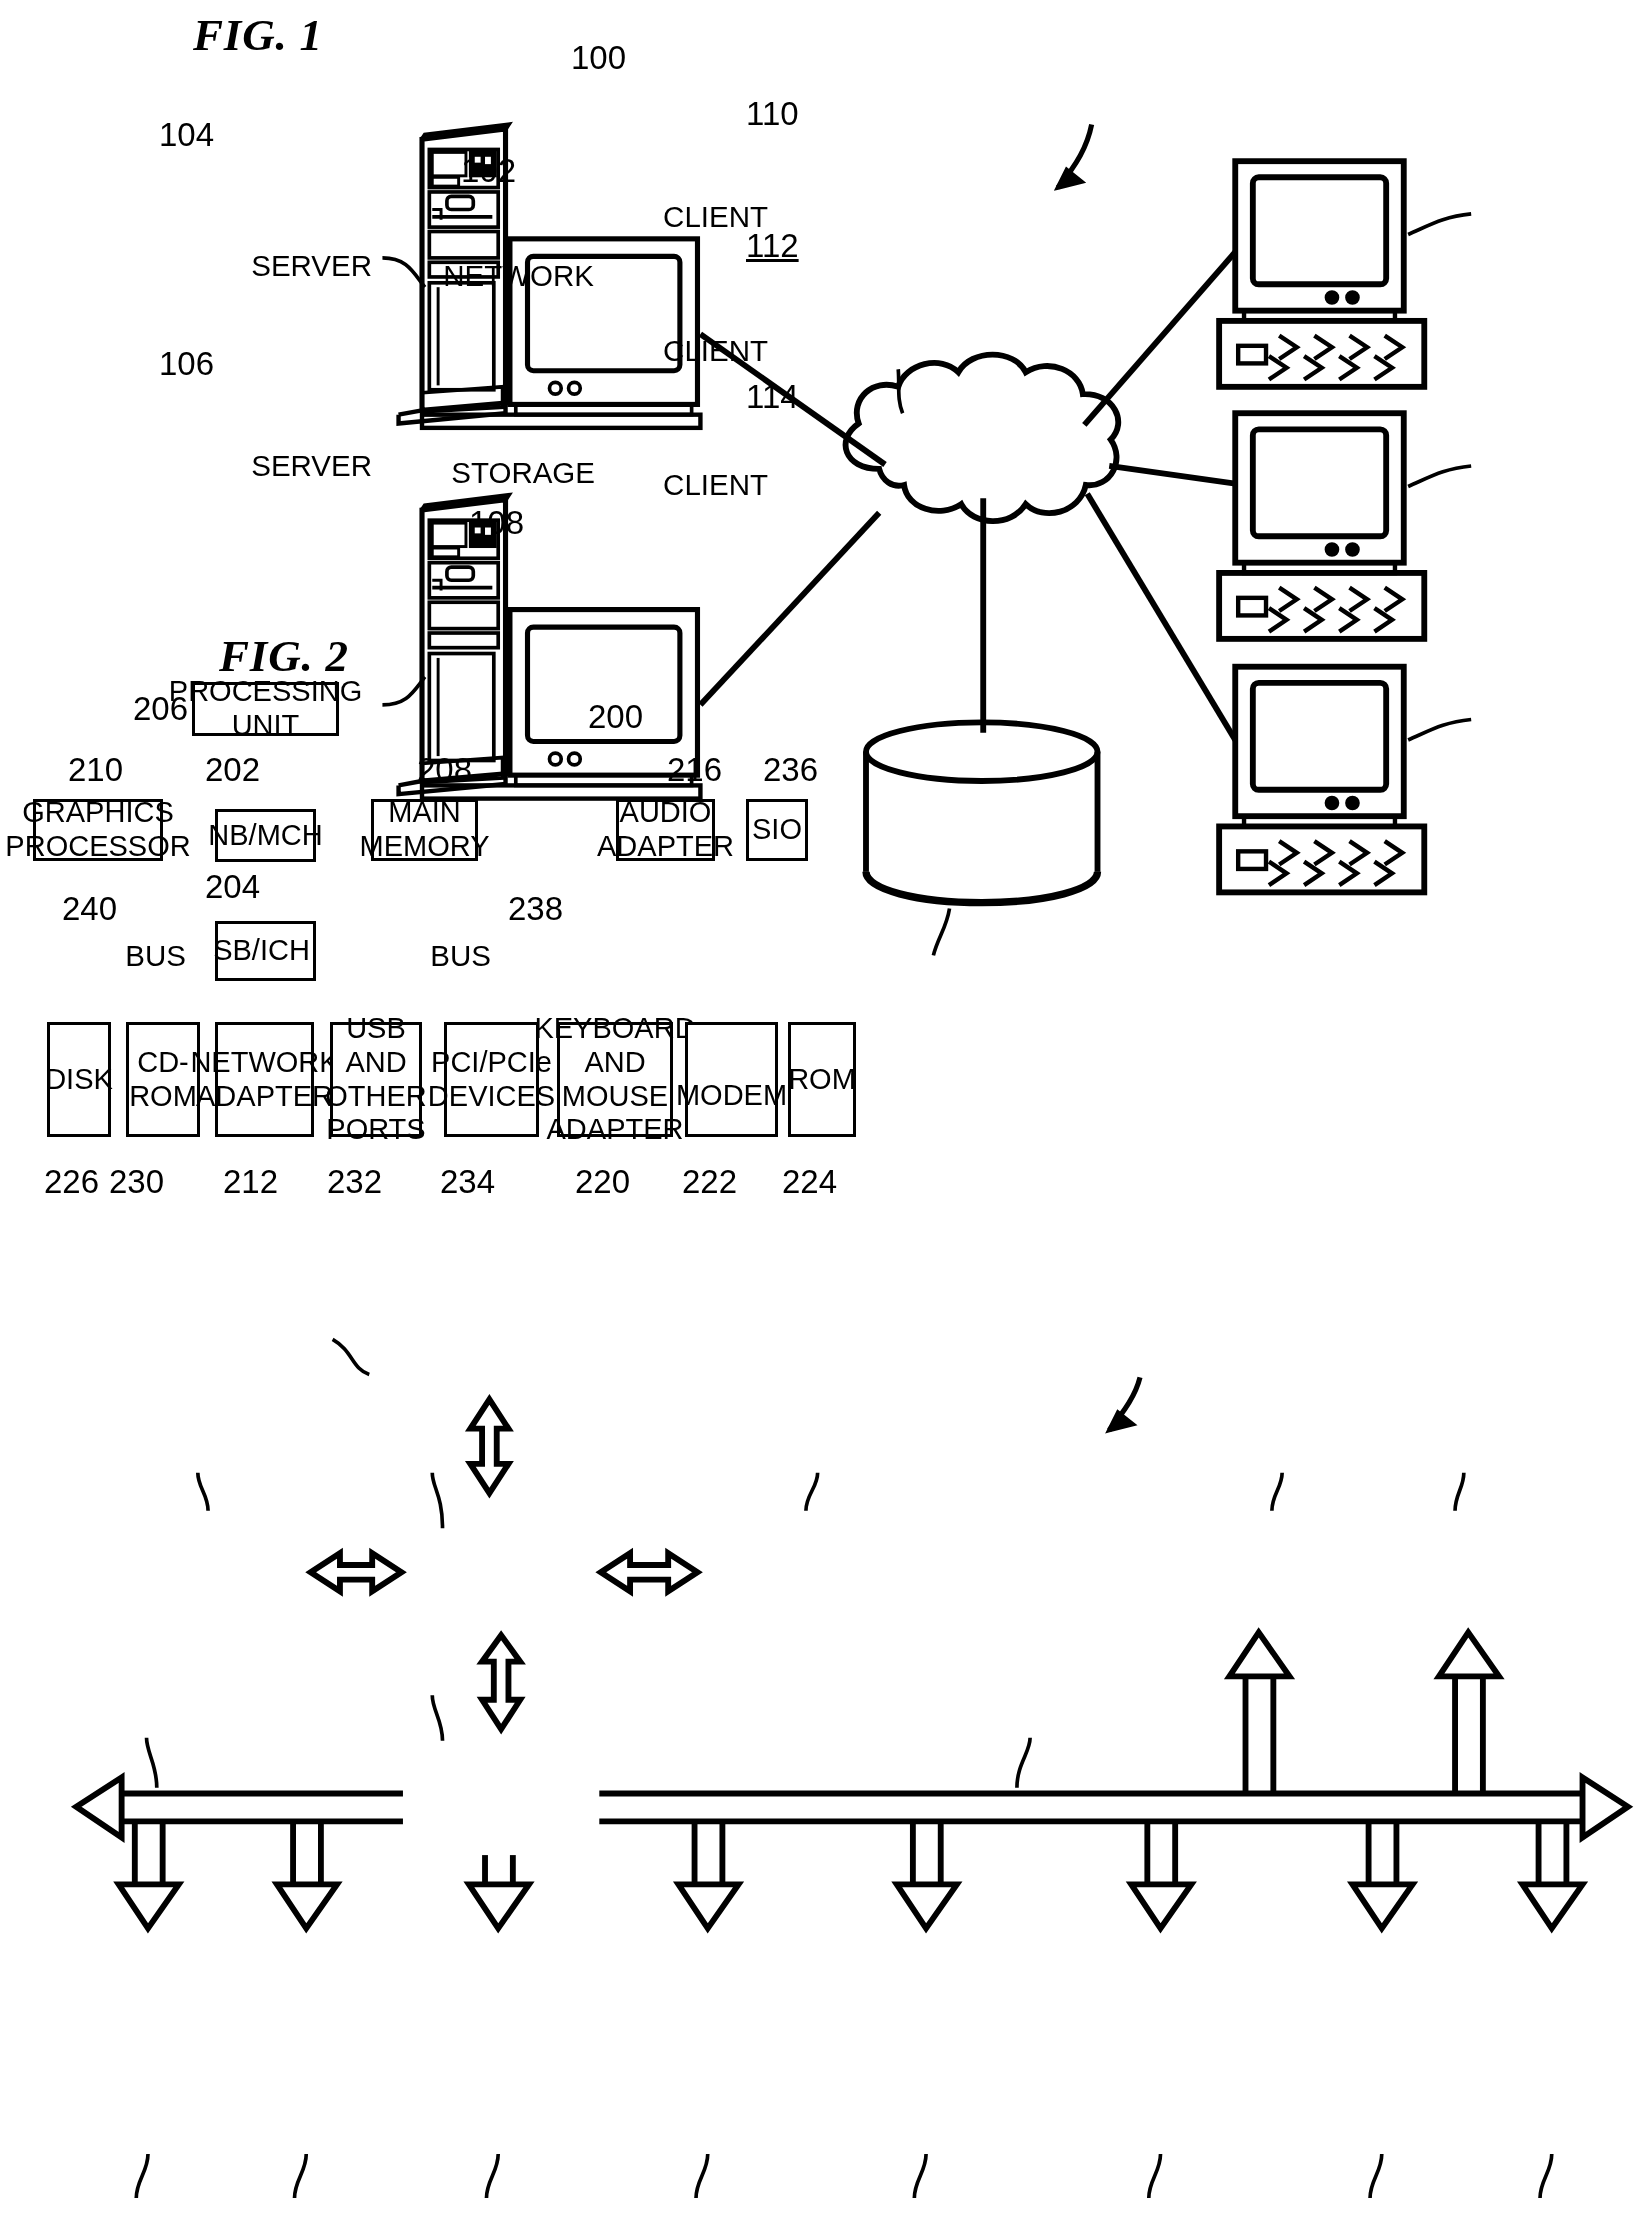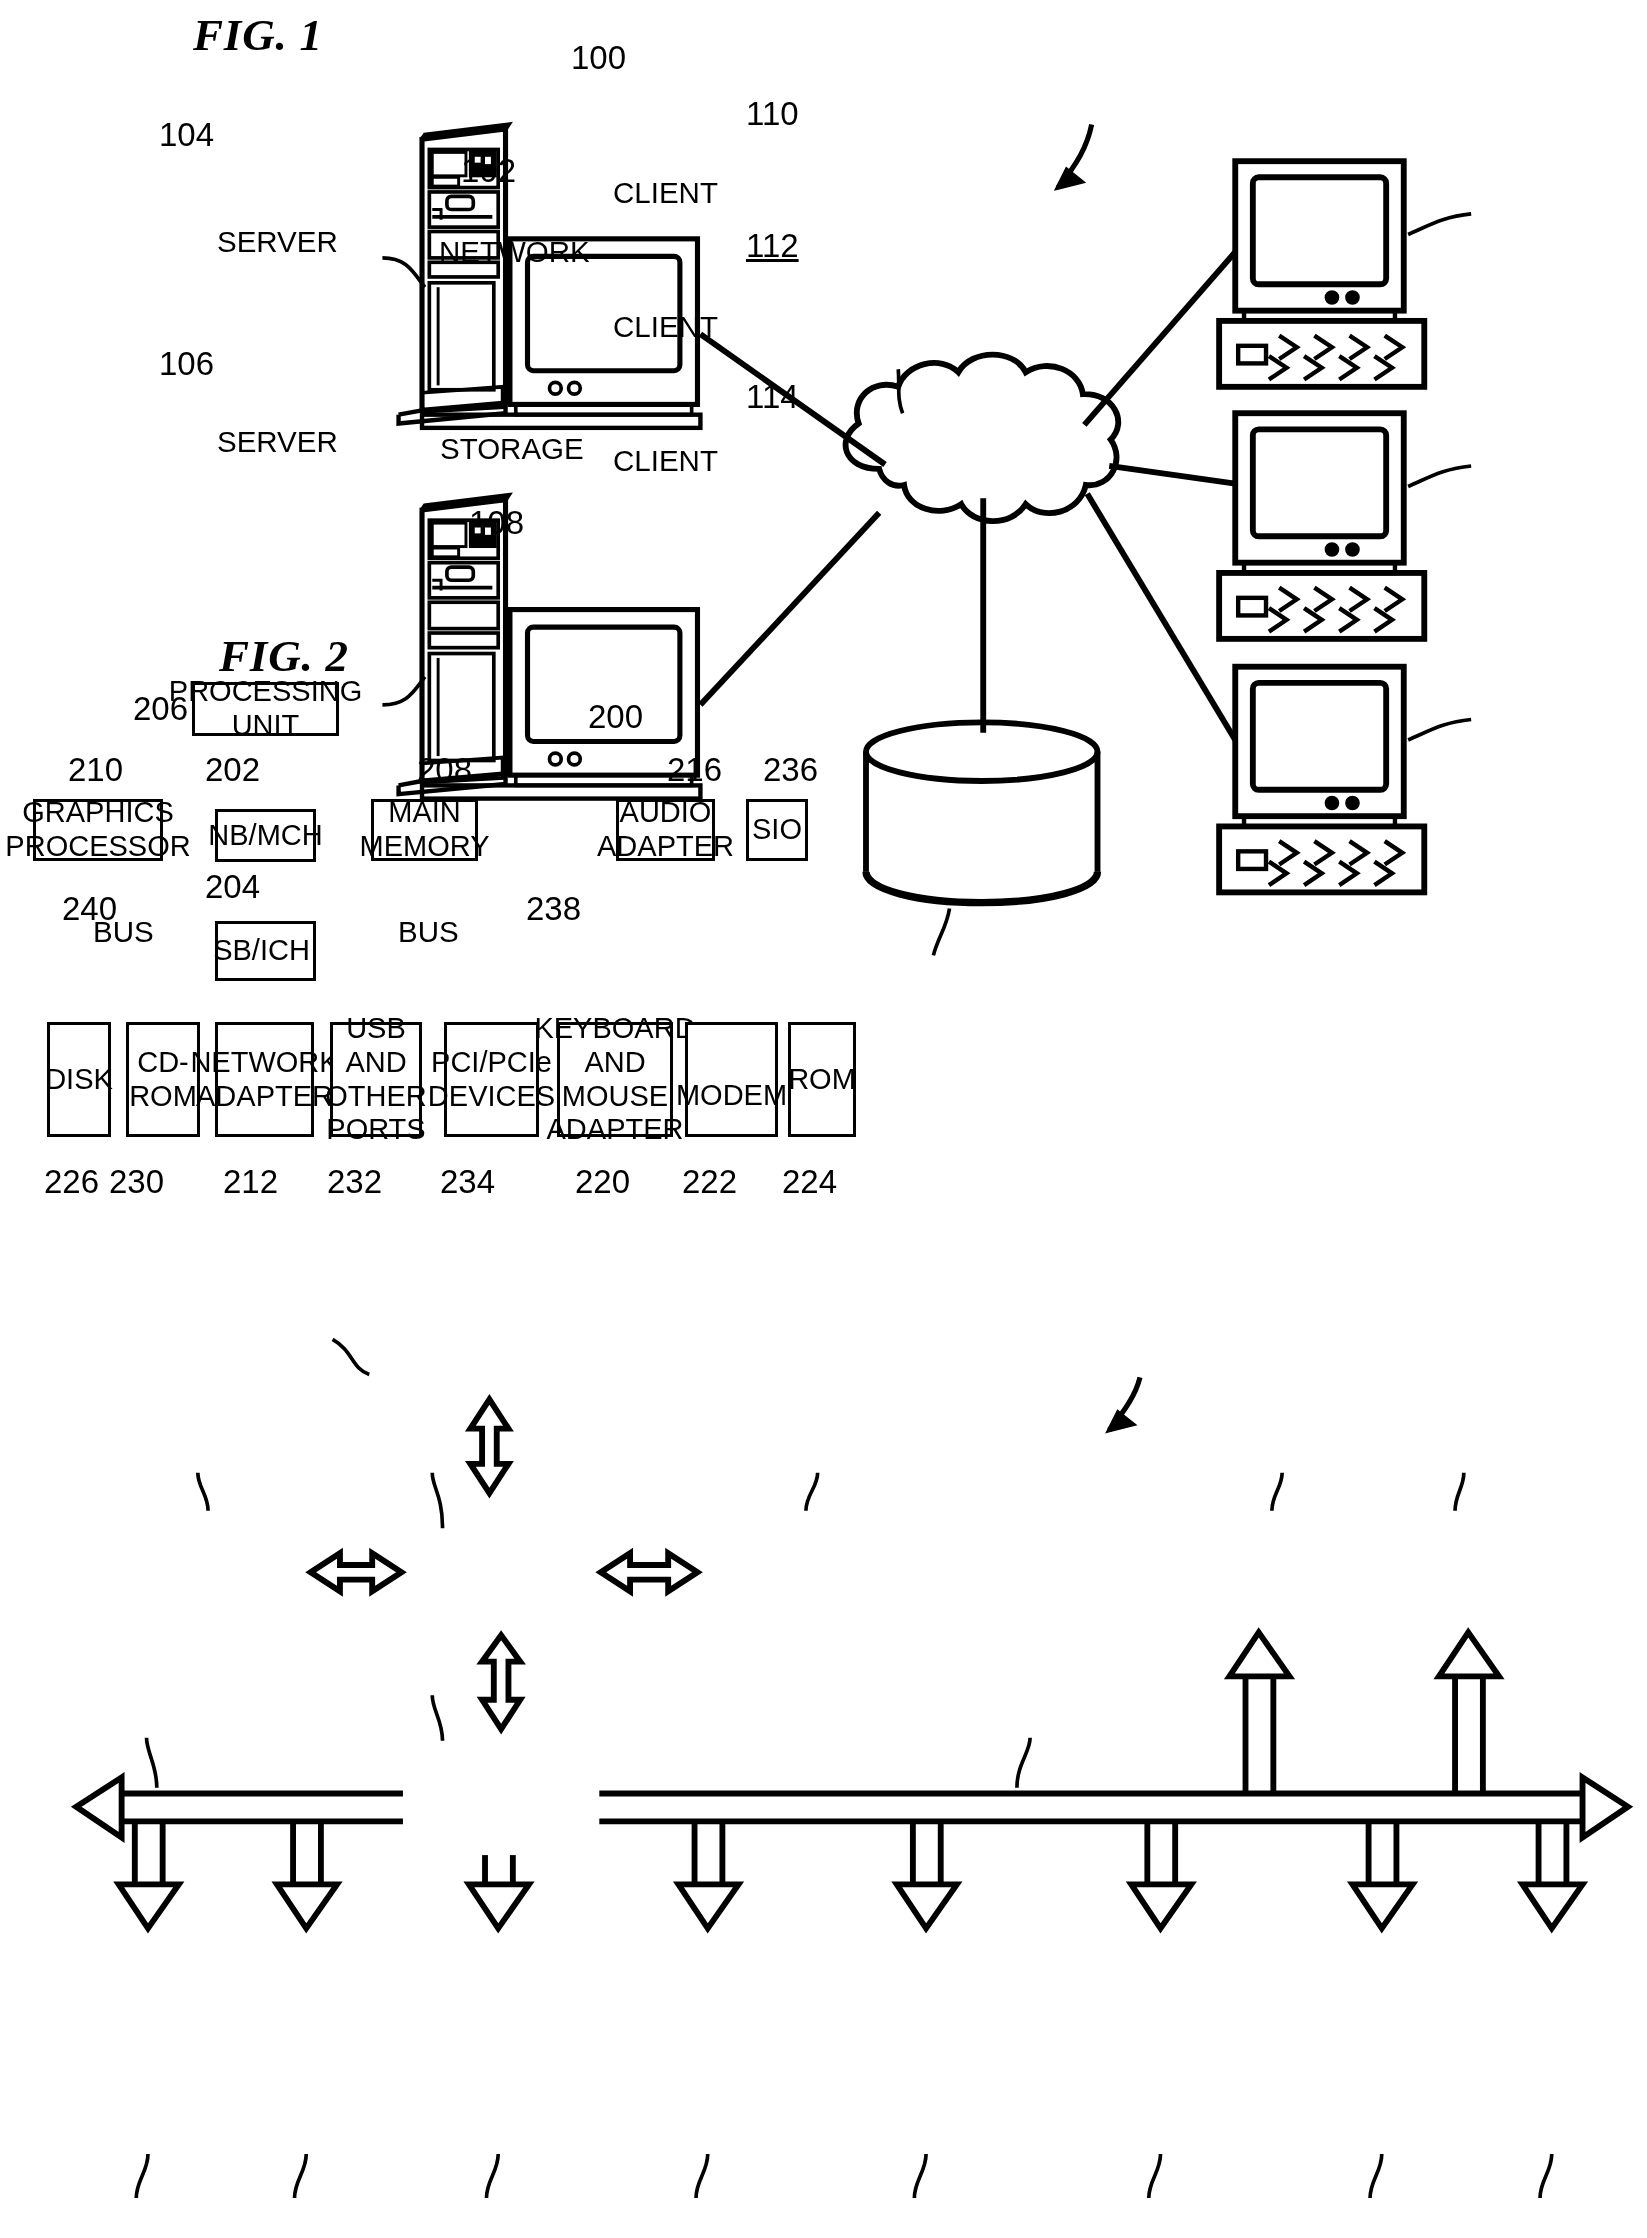--- a/index.html
+++ b/index.html
@@ -29,21 +29,22 @@
     font-family: "Liberation Sans", sans-serif;
     font-size: 33px;
     letter-spacing: 0px;
     white-space: nowrap;
   }
   .lbl {
     position: absolute;
     font-family: "Liberation Sans", sans-serif;
     font-size: 29.5px;
     white-space: nowrap;
-    text-align: left;
+    text-align: right;
+    margin-top: 24px;
   }
   .boxlabel {
     position: absolute;
     display: flex;
     align-items: center;
     justify-content: center;
     text-align: center;
     font-family: "Liberation Sans", sans-serif;
     font-size: 29px;
     line-height: 1.16;
@@ -119,21 +120,21 @@
 <div class="box" style="left:746px; top:799px; width:62px; height:62px;"></div>
 <div class="boxlabel" style="left:746px; top:799px; width:62px; height:62px;">SIO</div>
 <div class="ref" style="left:763px; top:751px;">236</div>
 
 <div class="box" style="left:215px; top:921px; width:101px; height:60px;"></div>
 <div class="boxlabel" style="left:215px; top:921px; width:93px; height:60px;">SB/ICH</div>
 <div class="ref" style="left:205px; top:868px;">204</div>
 
 <div class="ref" style="left:62px; top:890px;">240</div>
 <div class="lbl" style="left:93px; top:915px; width:93px;">BUS</div>
-<div class="ref" style="left:526px; top:890px;">238</div>
+<div class="ref" style="left:508px; top:890px;">238</div>
 <div class="lbl" style="left:398px; top:915px; width:93px;">BUS</div>
 
 <div class="box" style="left:47px; top:1022px; width:64px; height:115px;"></div>
 <div class="boxlabel" style="left:47px; top:1022px; width:64px; height:115px;">DISK</div>
 <div class="ref" style="left:44px; top:1163px;">226</div>
 
 <div class="box" style="left:126px; top:1022px; width:74px; height:115px;"></div>
 <div class="boxlabel" style="left:126px; top:1022px; width:74px; height:115px;">CD-ROM</div>
 <div class="ref" style="left:109px; top:1163px;text-align:center;">230</div>
 

